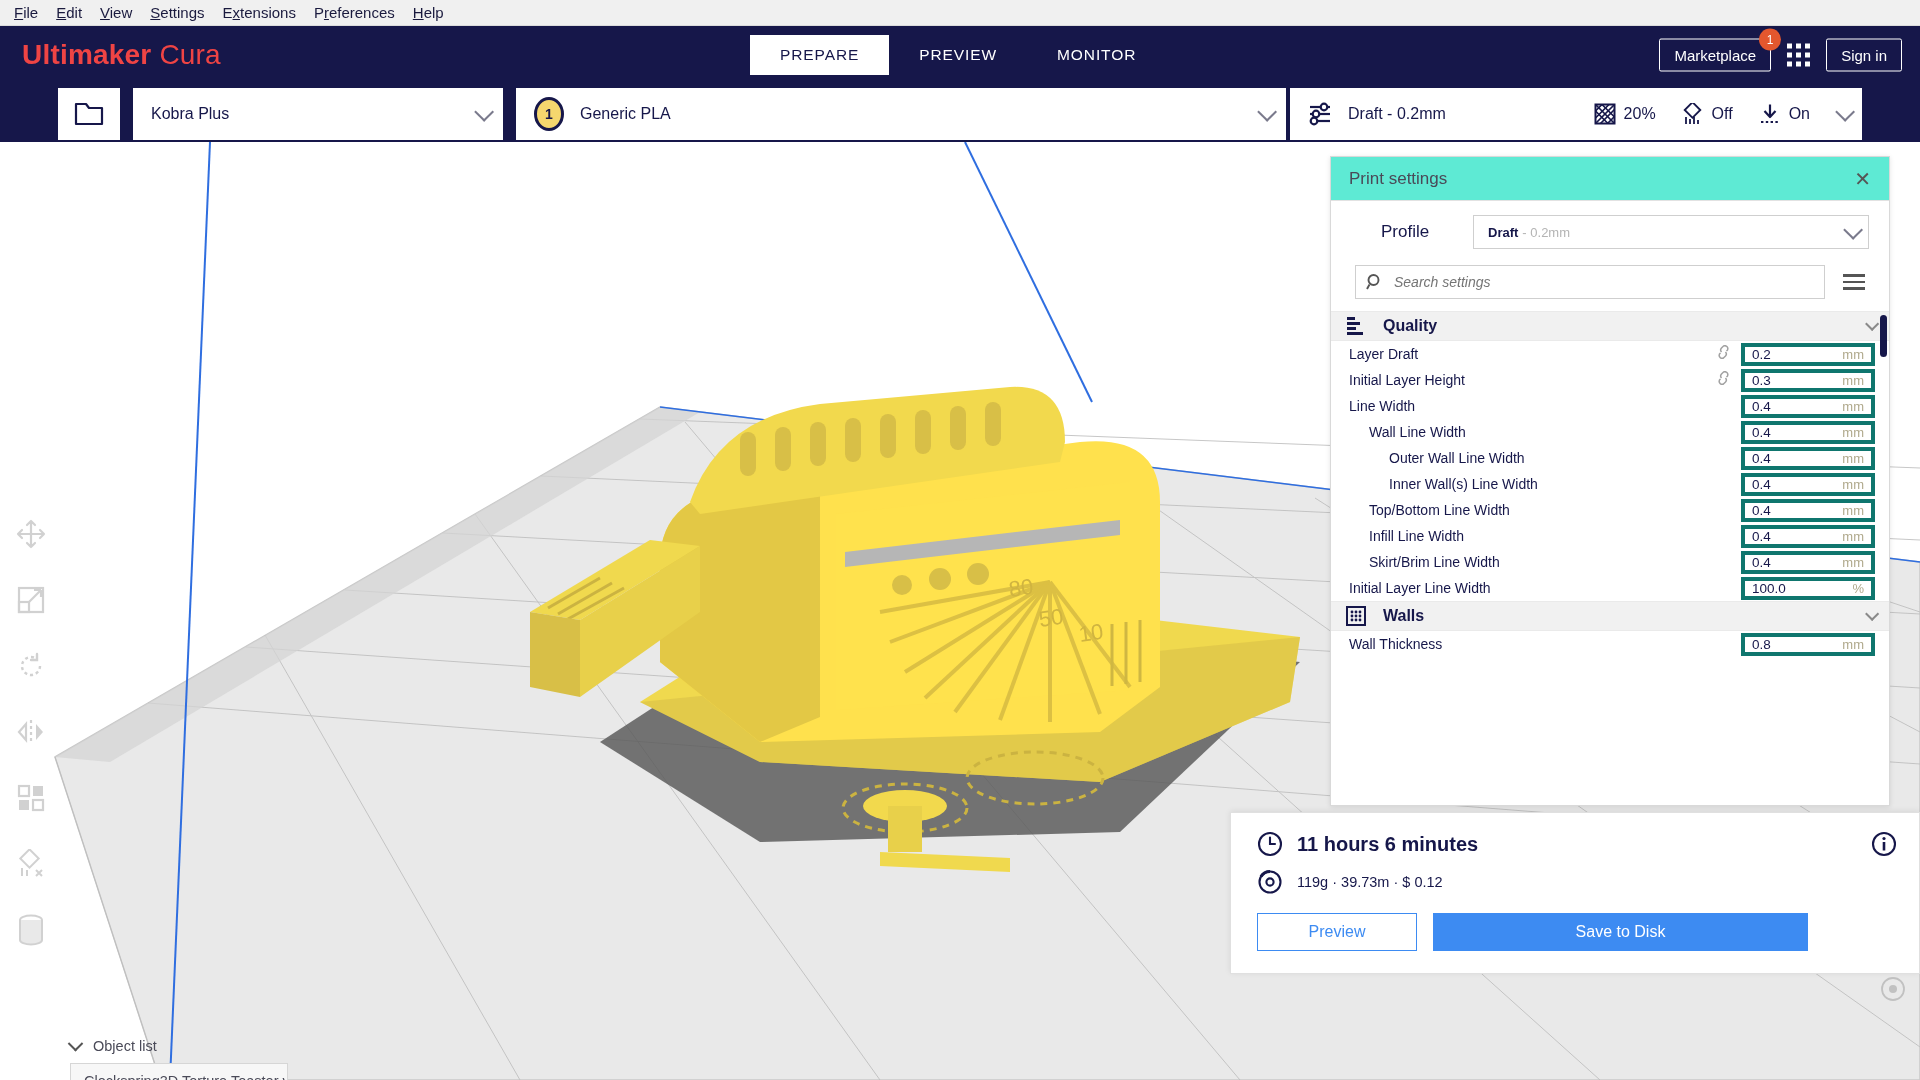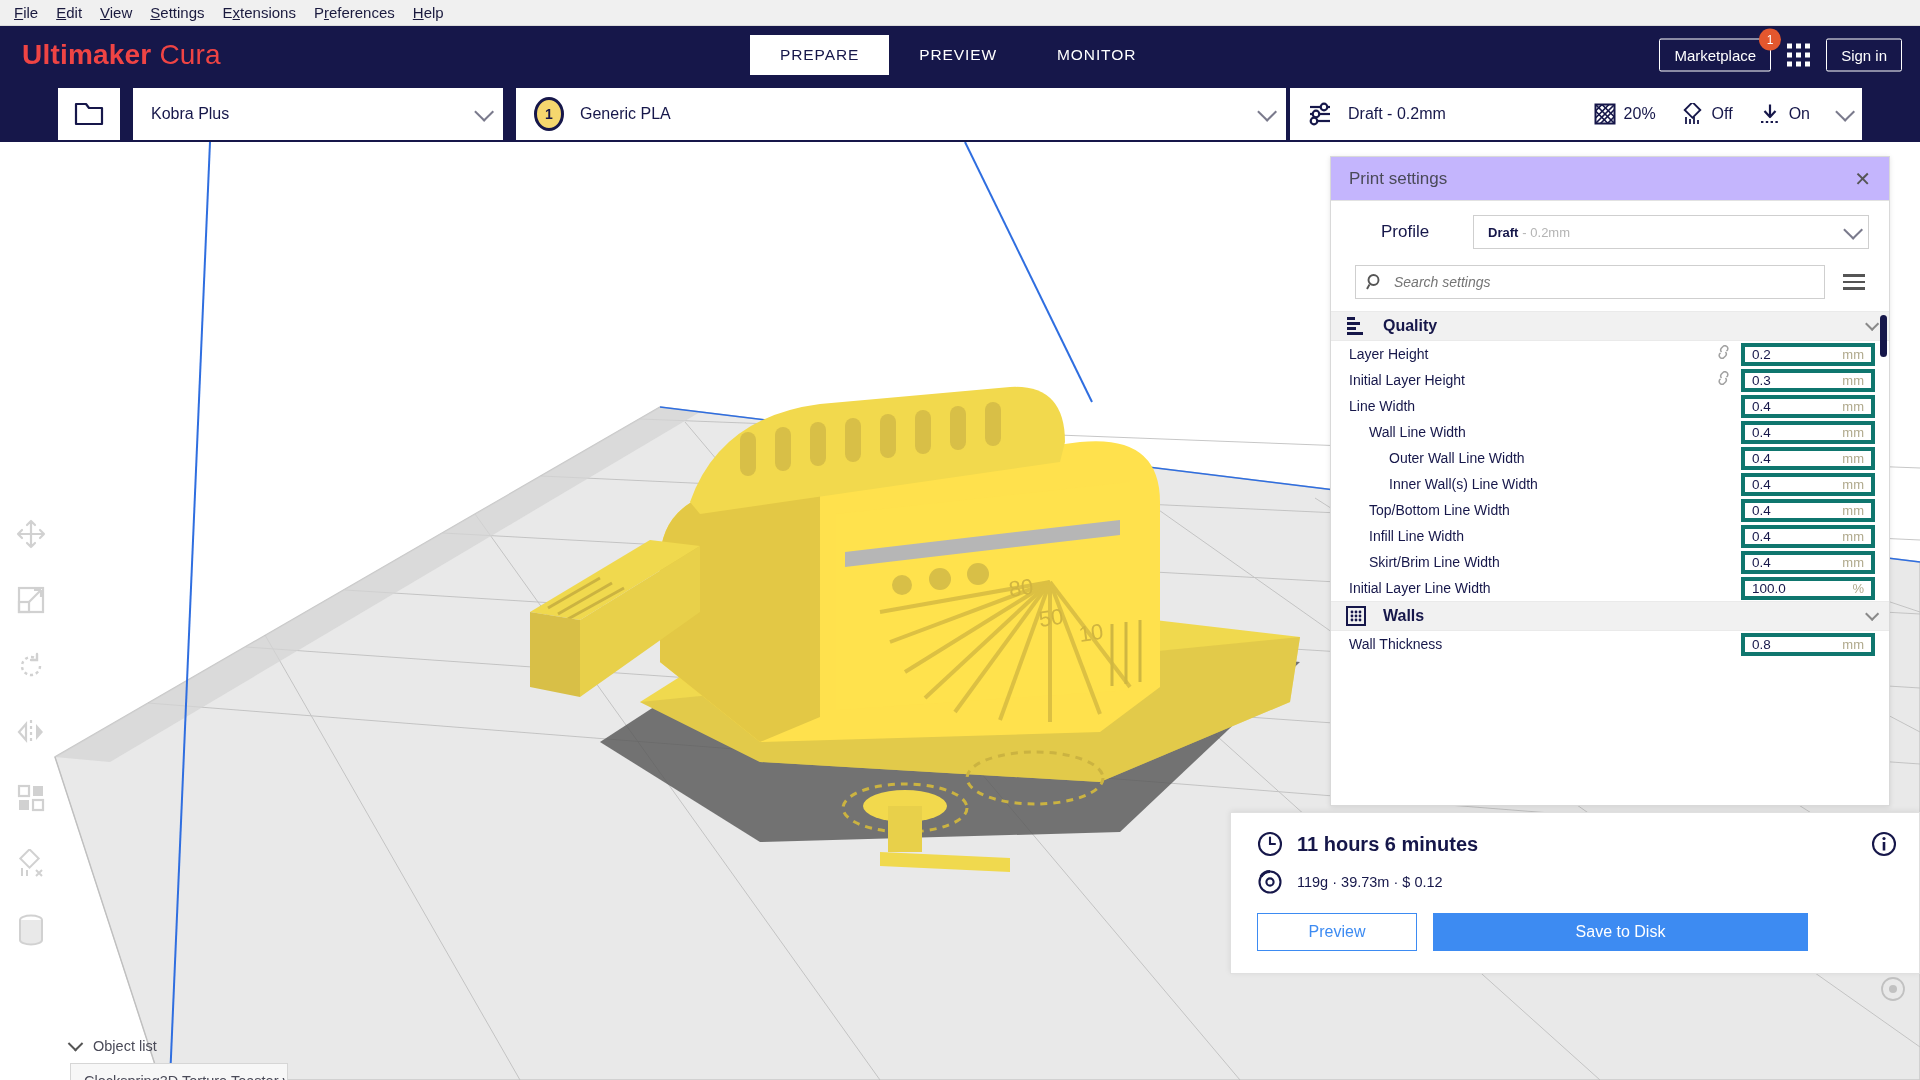--- a/index.html
+++ b/index.html
@@ -143,21 +143,21 @@
   }
 
   
   .panel {
     position: absolute; left: 1330px; top: 156px; width: 560px; height: 650px;
     background: #ffffff; border: 1px solid #d9d9d9; z-index: 8;
     display: flex; flex-direction: column;
     box-shadow: 0 1px 5px rgba(0,0,0,.10);
   }
   .panel-head {
-    height: 44px; background: #c4b5fd; border-bottom: 1px solid #e2e2e2;
+    height: 44px; background: #5eead4; border-bottom: 1px solid #e2e2e2;
     display: flex; align-items: center; padding: 0 14px 0 18px;
   }
   .panel-title { font-size: 17px; color: #4a4a58; flex: 1; }
   .panel-close { font-size: 20px; color: #555; cursor: pointer; padding: 0 4px; }
 
   .profile-row {
     display: flex; align-items: center; padding: 14px 20px 10px 22px; gap: 22px;
   }
   .profile-label { font-size: 17px; color: #16174a; width: 70px; margin-left: 28px; }
   .profile-select {
@@ -552,21 +552,21 @@
           <rect x="2" y="1" width="8" height="3" fill="#16174a"></rect>
           <rect x="2" y="6" width="13" height="3" fill="#16174a"></rect>
           <rect x="2" y="11" width="9" height="3" fill="#16174a"></rect>
           <rect x="2" y="16" width="16" height="3" fill="#16174a"></rect>
         </svg>
         <span class="sec-title">Quality</span>
         <span class="sec-chev"></span>
       </div>
 
       <div class="srow">
-        <span class="lbl">Layer Height</span>
+        <span class="lbl">Layer Draft</span>
         <span class="link-ico">
           <svg width="17" height="14" viewBox="0 0 17 14">
               <path d="M6.5 7 a3 3 0 0 1 0-4 l2-2 a3 3 0 0 1 4 4 l-1 1 M10.5 7 a3 3 0 0 1 0 4 l-2 2 a3 3 0 0 1-4-4 l1-1" fill="none" stroke="#555" stroke-width="1.5"></path>
             </svg>
         </span>
         <span class="val">
           <span class="num">0.2</span>
           <span class="unit">mm</span>
         </span>
       </div>

